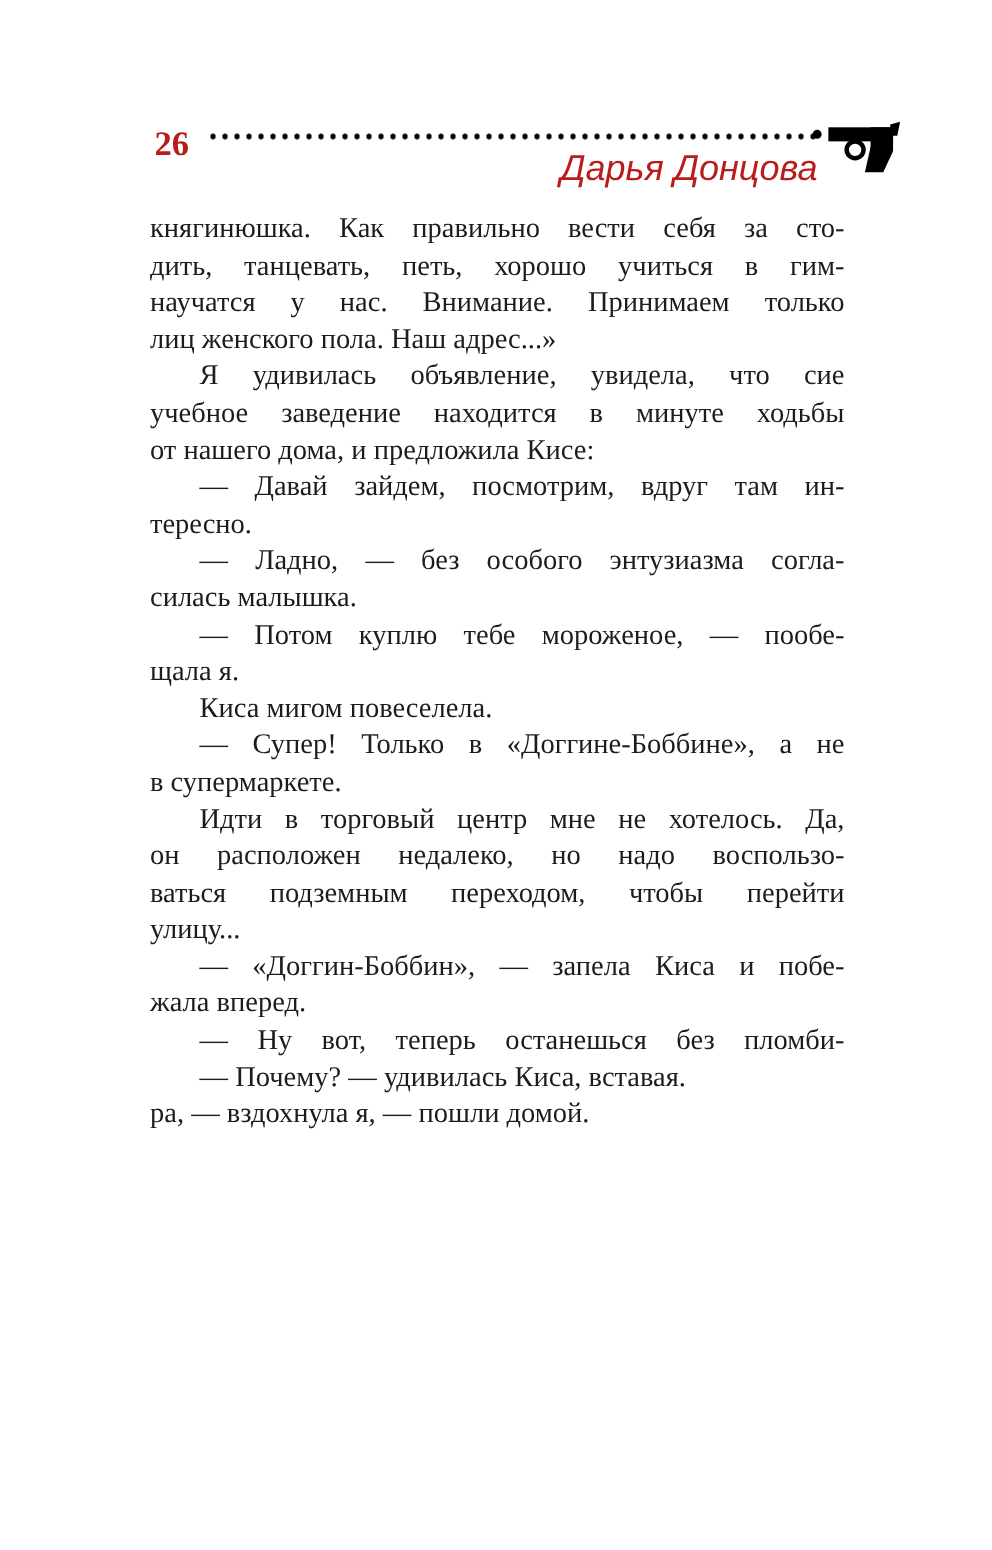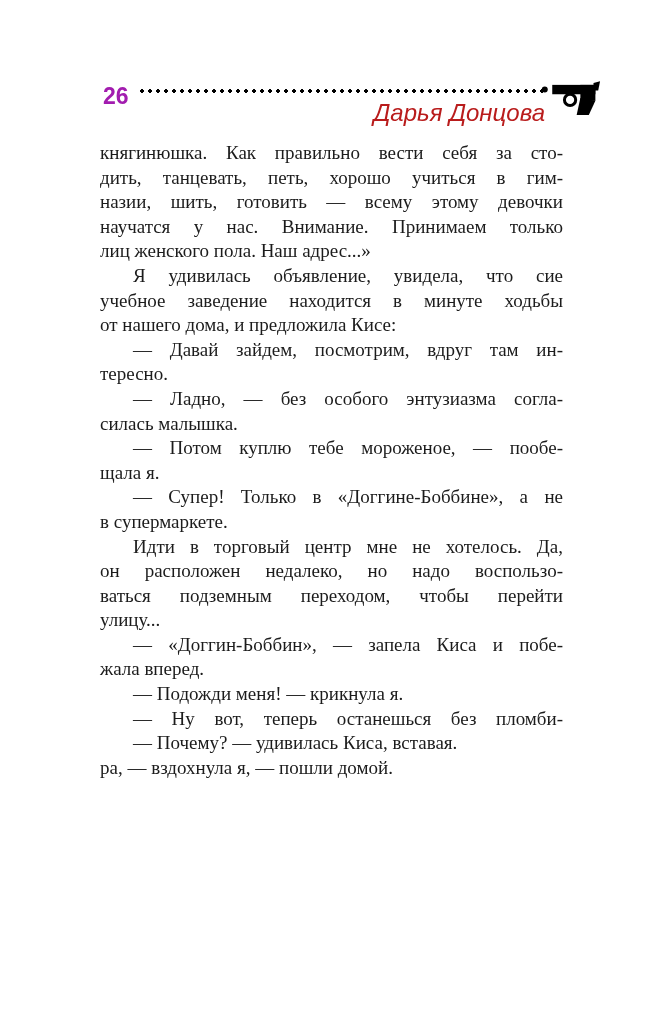--- a/index.html
+++ b/index.html
@@ -16,25 +16,25 @@
     position: absolute;
     left: 103px;
     top: 84px;
     width: 498px;
     height: 46px;
   }
   .page-number {
     position: absolute;
     left: 0;
     top: 0;
-    font-family: Liberation Sans, sans-serif;
+    font-family: Liberation Serif, serif;
     font-weight: bold;
     font-size: 23px;
     line-height: 24px;
-    color: #a21caf;
+    color: #b91c1c;
   }
   .dotted-leader {
     position: absolute;
     left: 36px;
     right: 57px;
     top: 3px;
     height: 8px;
     background-image: radial-gradient(circle at 3px 4px, #000 1.7px, transparent 2px);
     background-size: 8px 8px;
     background-repeat: repeat-x;
@@ -94,39 +94,38 @@
         <polygon points="42,20 58,23 51,38 38,38" fill="#000"></polygon>
         <circle cx="31" cy="22" r="6" fill="none" stroke="#000" stroke-width="3.2"></circle>
       </svg>
     </span>
     <div class="author">Дарья Донцова</div>
   </div>
 
   <div class="page-body">
       <div class="line">княгинюшка. Как правильно вести себя за сто-</div>
       <div class="line">дить, танцевать, петь, хорошо учиться в гим-</div>
-      <div class="line">назии, шить, готовить — всему этому девочки</div>
       <div class="line">научатся у нас. Внимание. Принимаем только</div>
       <div class="line last">лиц женского пола. Наш адрес...»</div>
       <div class="line indent">Я удивилась объявление, увидела, что сие</div>
       <div class="line">учебное заведение находится в минуте ходьбы</div>
       <div class="line last">от нашего дома, и предложила Кисе:</div>
       <div class="line indent">— Давай зайдем, посмотрим, вдруг там ин-</div>
       <div class="line last">тересно.</div>
       <div class="line indent">— Ладно, — без особого энтузиазма согла-</div>
       <div class="line last">силась малышка.</div>
       <div class="line indent">— Потом куплю тебе мороженое, — пообе-</div>
       <div class="line last">щала я.</div>
+      <div class="line last indent">Киса мигом повеселела.</div>
       <div class="line indent">— Супер! Только в «Доггине-Боббине», а не</div>
       <div class="line last">в супермаркете.</div>
       <div class="line indent">Идти в торговый центр мне не хотелось. Да,</div>
       <div class="line">он расположен недалеко, но надо воспользо-</div>
       <div class="line">ваться подземным переходом, чтобы перейти</div>
       <div class="line last">улицу...</div>
       <div class="line indent">— «Доггин-Боббин», — запела Киса и побе-</div>
       <div class="line last">жала вперед.</div>
-      <div class="line last indent">— Подожди меня! — крикнула я.</div>
       <div class="line indent">— Ну вот, теперь останешься без пломби-</div>
       <div class="line last indent">— Почему? — удивилась Киса, вставая.</div>
       <div class="line last">ра, — вздохнула я, — пошли домой.</div>
     </div>
 
 </div>
 
 </body></html>

